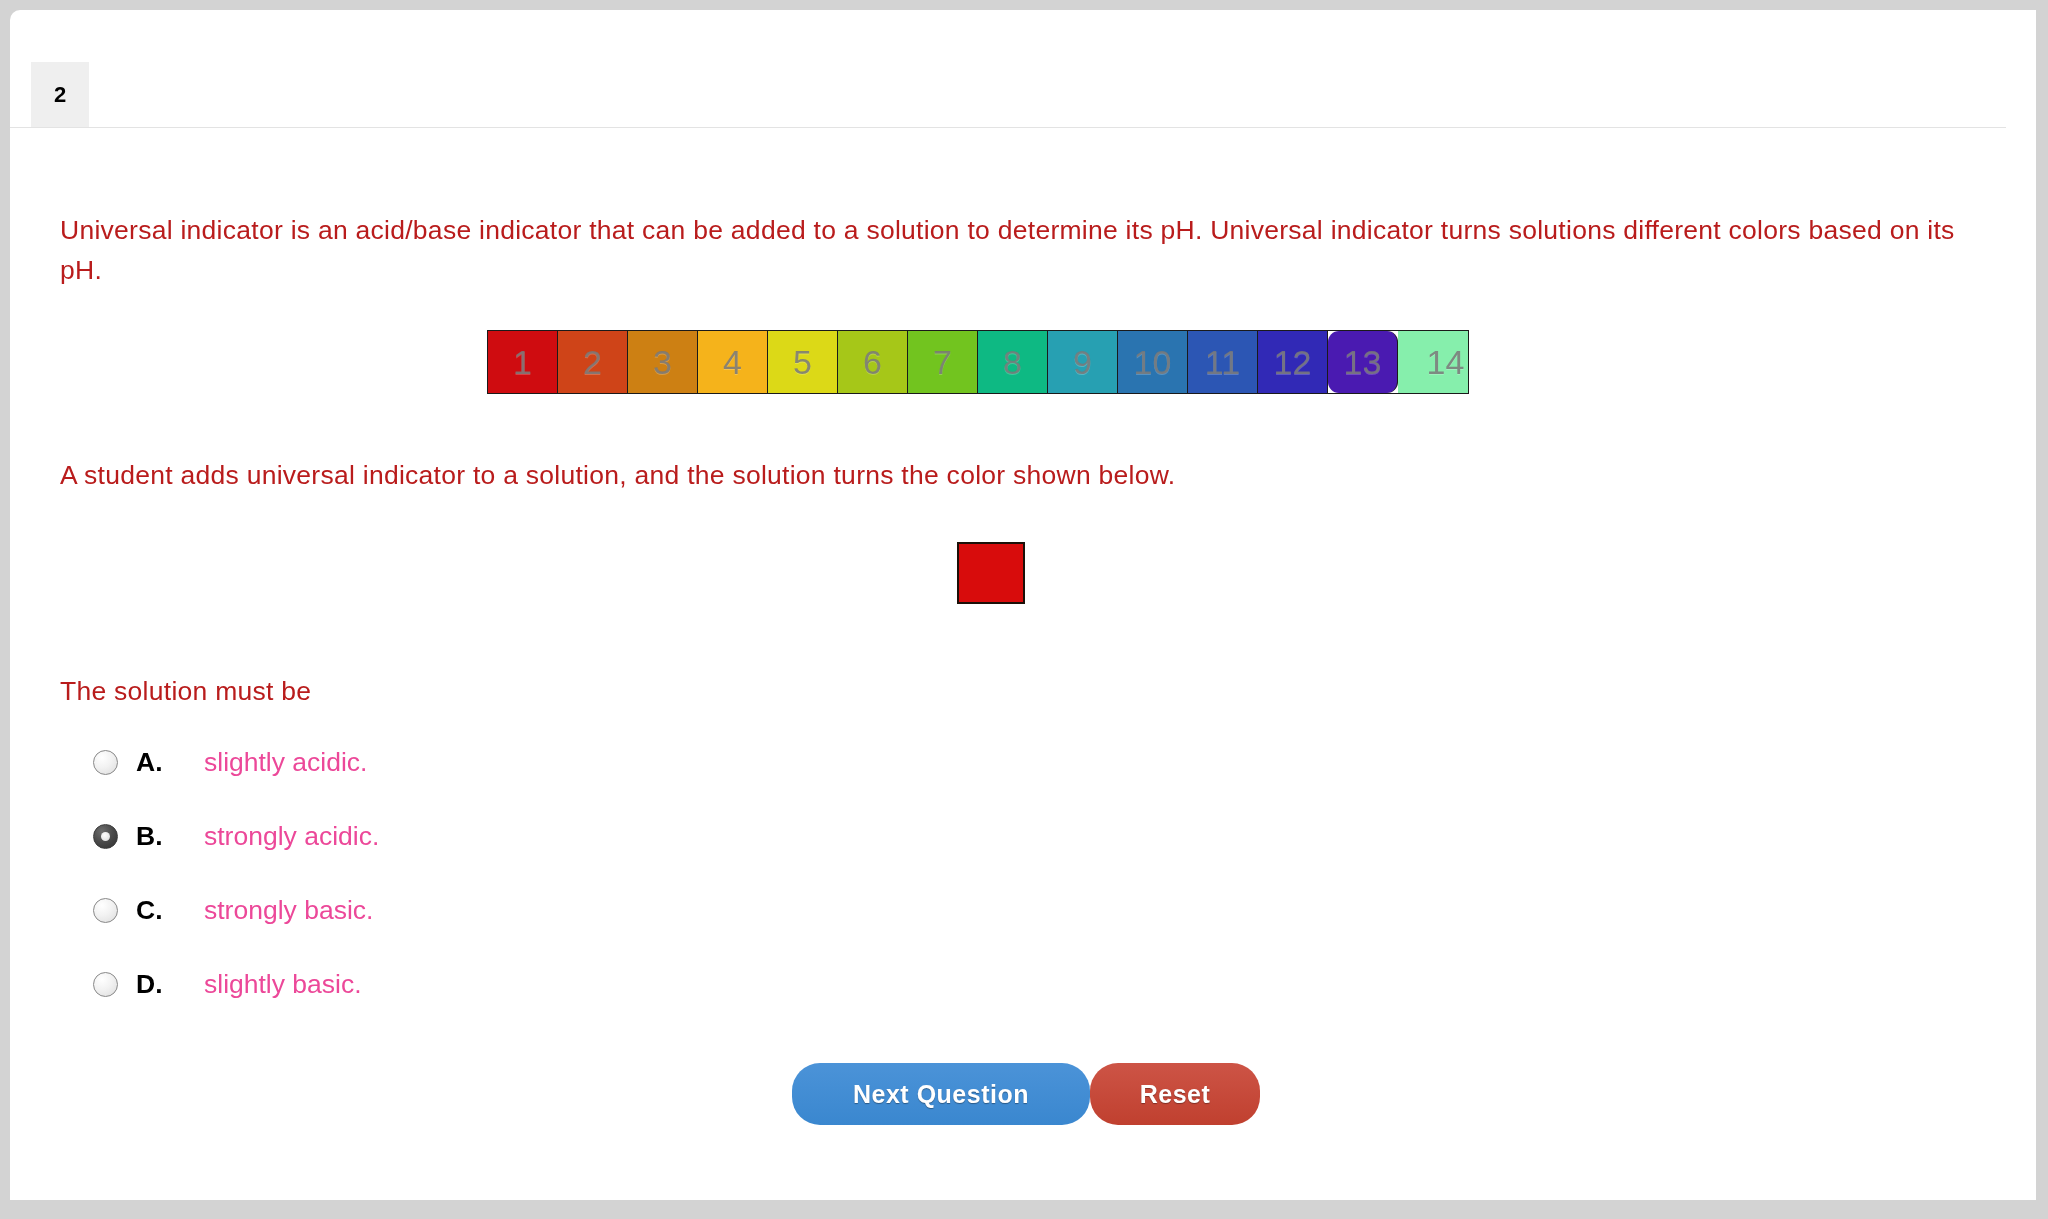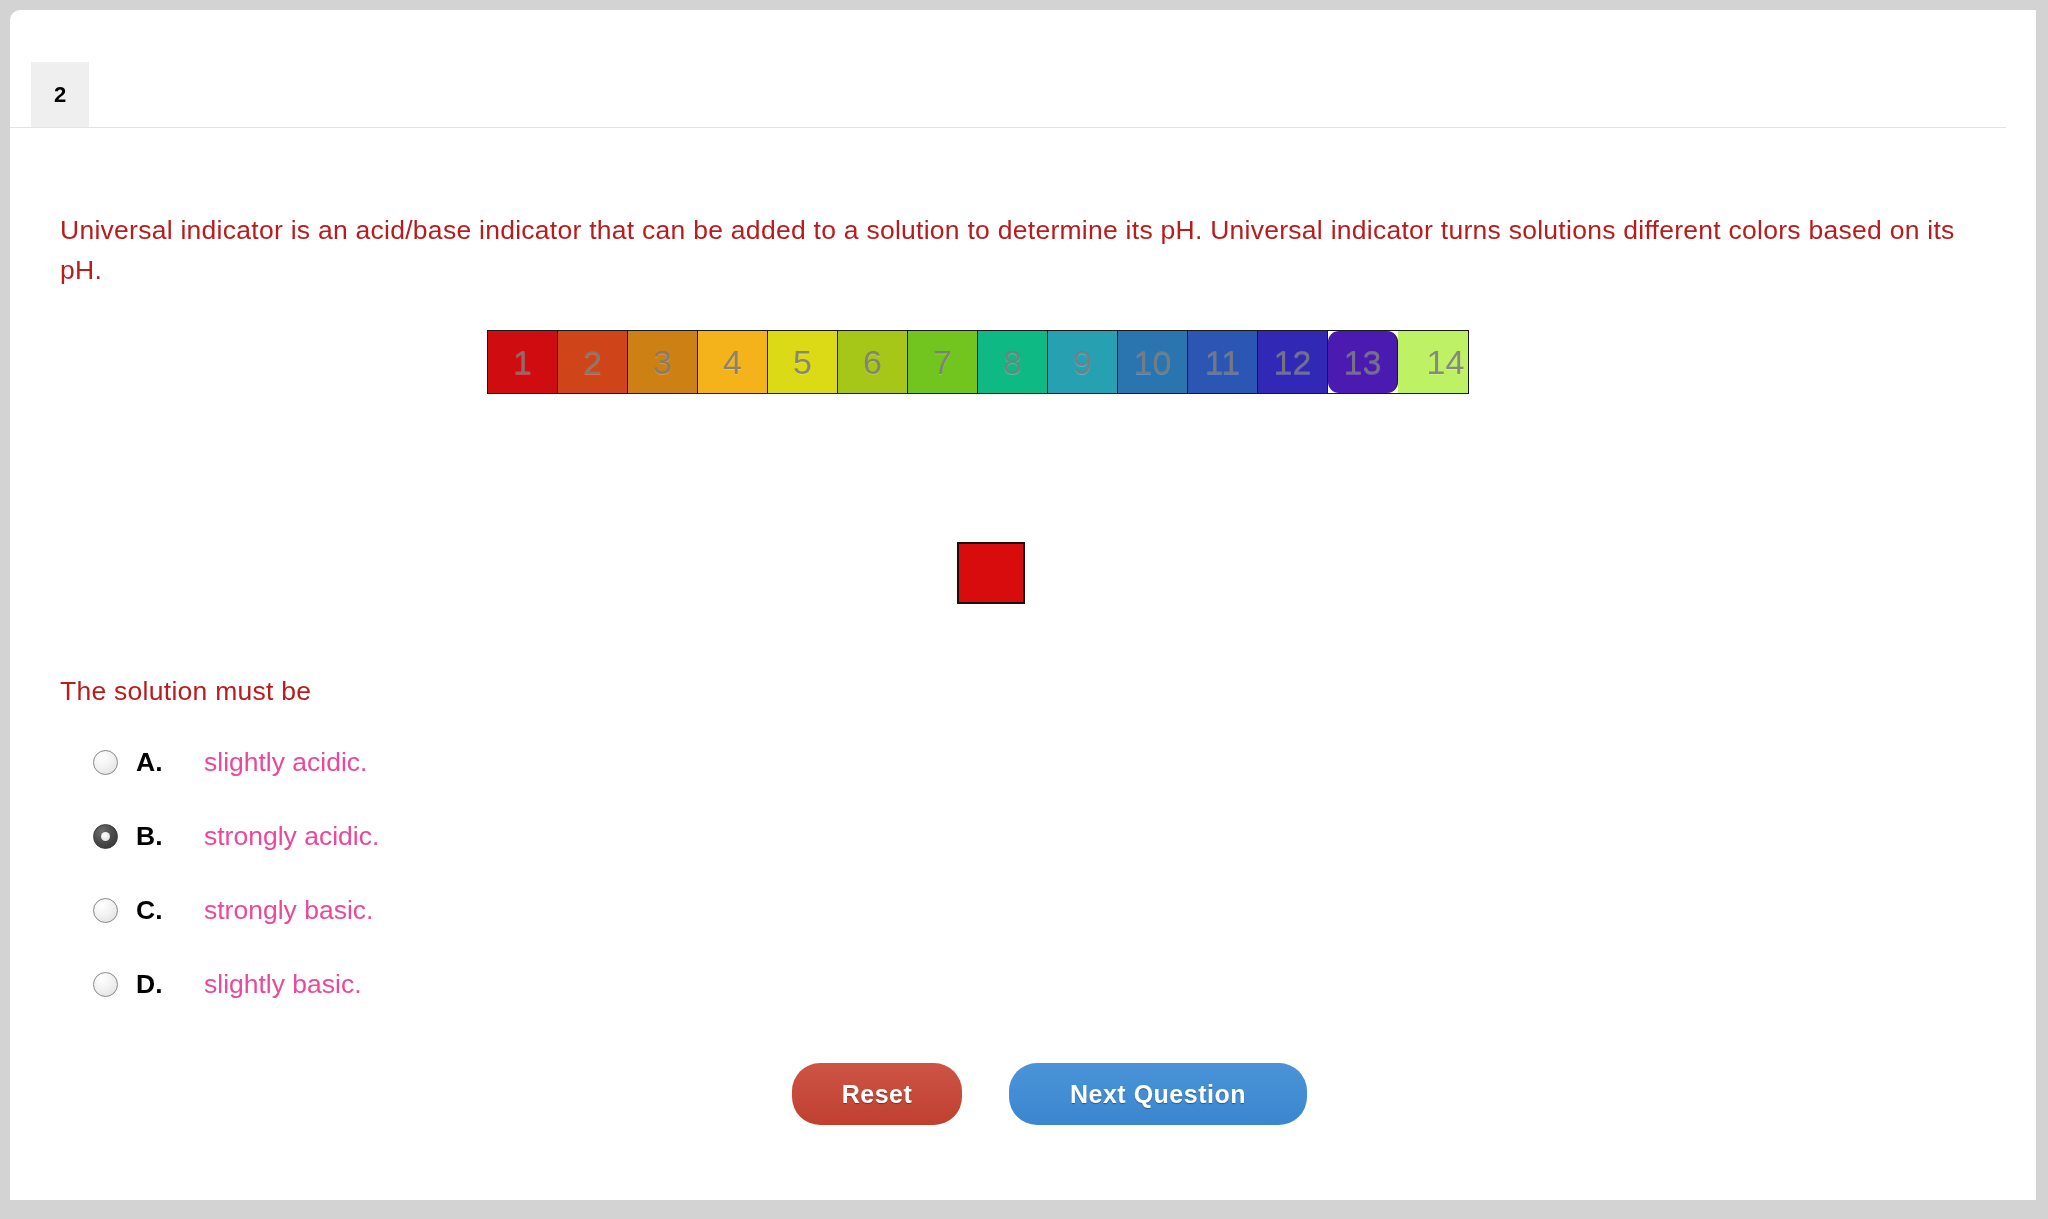--- a/index.html
+++ b/index.html
@@ -228,25 +228,26 @@
       </div>
       <div class="ph-cell" style="background: rgb(44, 86, 180);">
         <span>11</span>
       </div>
       <div class="ph-cell" style="background: rgb(49, 41, 182);">
         <span>12</span>
       </div>
       <div class="ph-cell" style="background: rgb(74, 26, 177); border-radius: 11px;">
         <span>13</span>
       </div>
-      <div class="ph-cell" style="background: #bef264; padding-left: 25px;">
+      <div class="ph-cell" style="background: #86efac; padding-left: 25px;">
         <span>14</span>
       </div>
     </div>
 
+  <div class="para" id="para2">A student adds universal indicator to a solution, and the solution turns the color shown below.</div>
 
   <div class="swatch" id="swatch" style="background: rgb(216, 12, 12);"></div>
 
   <div class="para" id="para3">The solution must be</div>
 
   <div class="options" id="options">
       <div class="option-row">
         <span class="radio"></span>
         <span class="opt-letter">A.</span>
         <span class="opt-text">slightly acidic.</span>
@@ -262,17 +263,17 @@
         <span class="opt-text">strongly basic.</span>
       </div>
       <div class="option-row">
         <span class="radio"></span>
         <span class="opt-letter">D.</span>
         <span class="opt-text">slightly basic.</span>
       </div>
     </div>
 
   <div class="btnbar">
+    <button class="btn" id="btn-next" style="background: linear-gradient(rgb(75, 147, 216) 0%, rgb(58, 135, 207) 100%);">Next Question</button>
     <button class="btn" id="btn-reset" style="background: linear-gradient(rgb(205, 84, 70) 0%, rgb(192, 64, 47) 100%);">Reset</button>
-    <button class="btn" id="btn-next" style="background: linear-gradient(rgb(75, 147, 216) 0%, rgb(58, 135, 207) 100%);">Next Question</button>
   </div>
 
 </div>
 
 </body></html>

